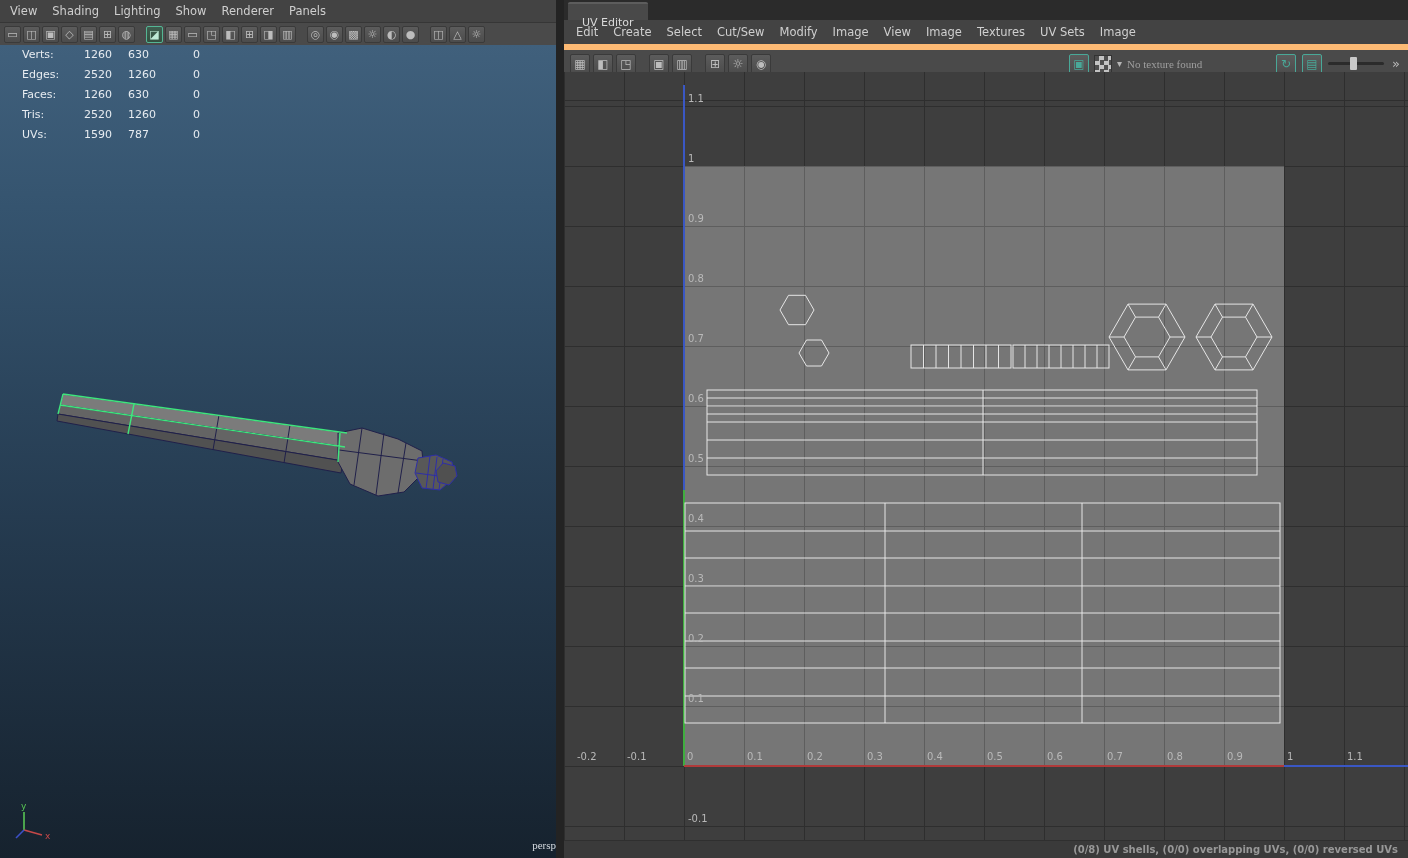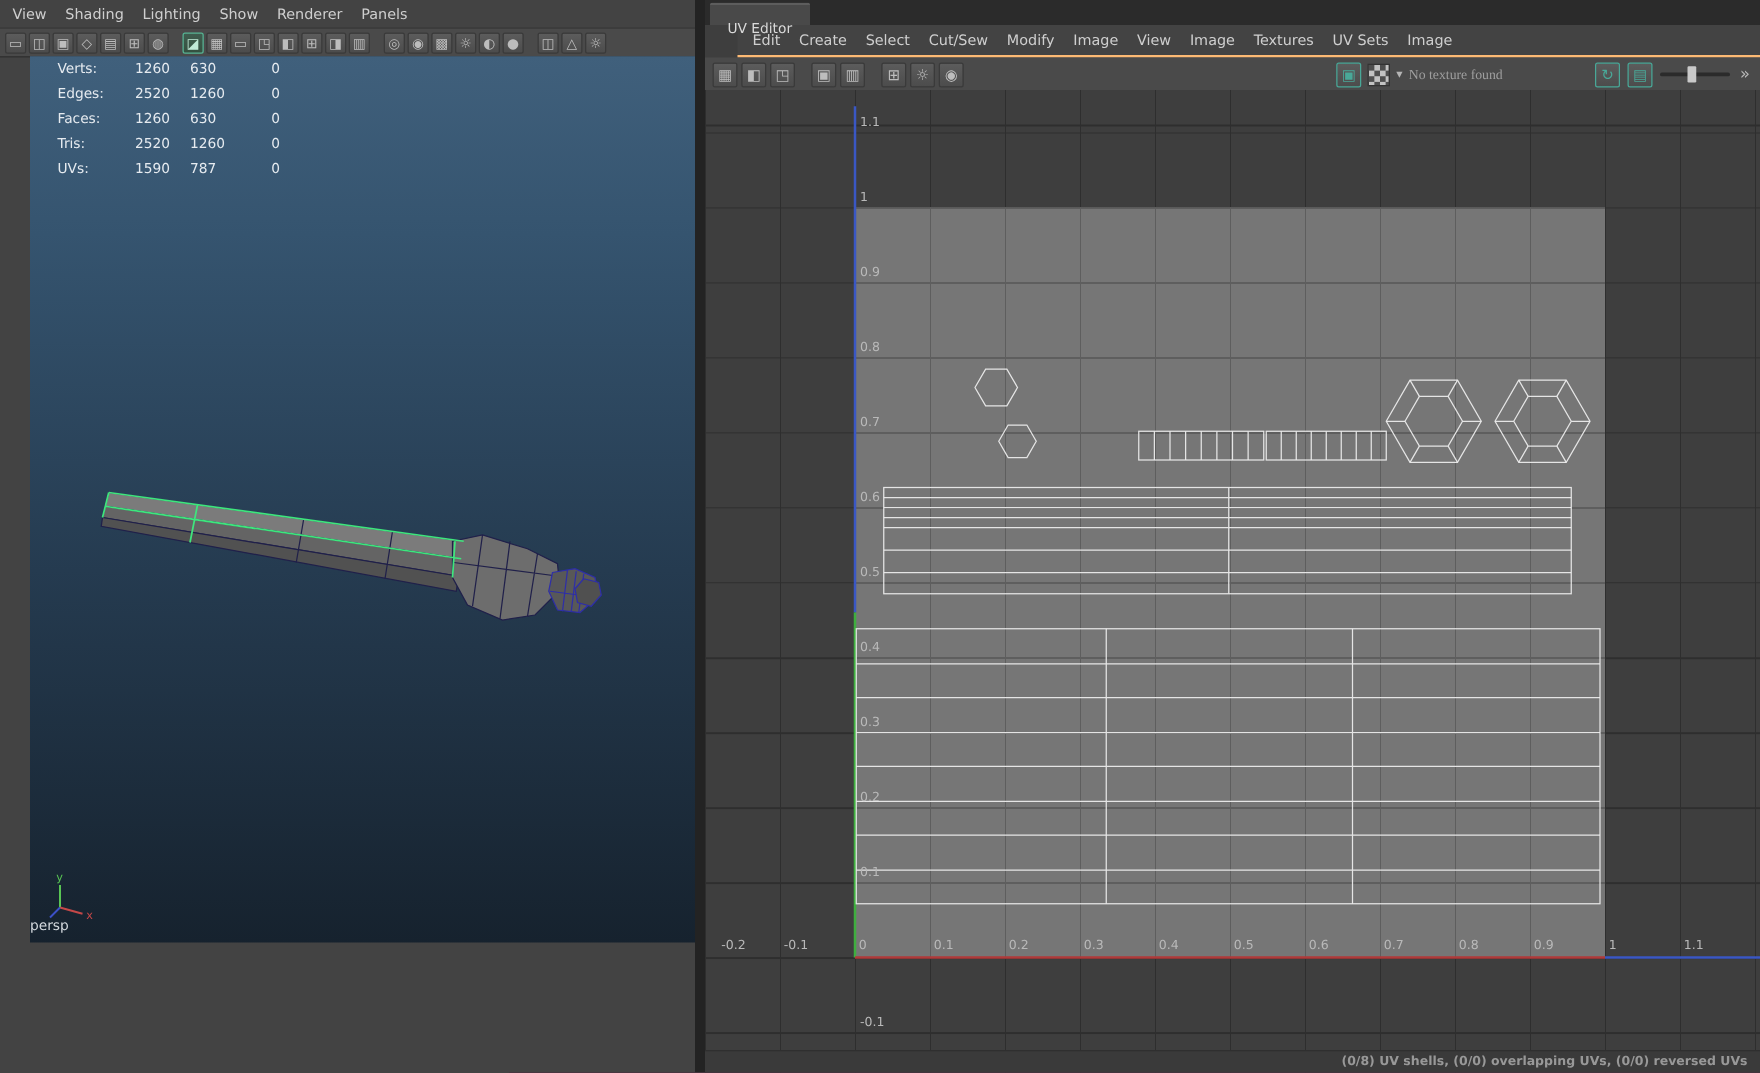--- a/index.html
+++ b/index.html
@@ -25,39 +25,39 @@
   .g-rows::before{content:"\25A4";}  .g-plus::before{content:"\229E";}
   .g-dotc::before{content:"\25CD";}  .g-pen::before{content:"\25EA";}
   .g-grid::before{content:"\25A6";}  .g-cols::before{content:"\25A5";}
   .g-corn::before{content:"\25F3";}  .g-half::before{content:"\25E7";}
   .g-halfr::before{content:"\25E8";} .g-circ::before{content:"\25C9";}
   .g-ring::before{content:"\25CE";}  .g-sun::before{content:"\263C";}
   .g-moon::before{content:"\25D0";}  .g-dot::before{content:"\25CF";}
   .g-tri::before{content:"\25B3";}   .g-shade::before{content:"\25A9";}
   .g-caret::before{content:"\25BE";} .g-refresh::before{content:"\21BB";}
 
-  .viewport{position:absolute;left:0;top:45px;width:556px;height:709px;overflow:hidden;
-            background:linear-gradient(180deg,#40607c 0%,#35546f 20%,#253b50 58%,#16222e 100%);margin-left:24px;}
+  .viewport{position:absolute;left:0;top:45px;width:556px;height:813px;overflow:hidden;
+            background:linear-gradient(180deg,#40607c 0%,#35546f 20%,#253b50 58%,#16222e 100%);}
   .hud{position:absolute;left:22px;top:0;display:grid;grid-template-columns:62px 44px 65px 68px;
        font-size:11px;line-height:20px;color:#e6ebf0;}
   .hud .hud-n{text-align:left;}
-  .camera-label{position:absolute;bottom:7px;left:0;width:100%;text-align:left;
-                font-size:11px;color:#d6dbe0;}
+  .camera-label{position:absolute;bottom:7px;left:0;width:100%;text-align:right;
+                font-size:11px;color:#d6dbe0;font-family:Liberation Serif, serif;}
   .axis-gizmo{position:absolute;left:8px;bottom:10px;width:48px;height:48px;}
   .model-svg{position:absolute;left:0;top:0;width:556px;height:813px;}
   .sel-edge{stroke:var(--c-sel-green,#3fe57d);}
   
   .divider{position:absolute;left:556px;top:0;width:8px;height:858px;background:#232323;}
   
   .right-panel{position:absolute;left:564px;top:0;width:844px;height:858px;background:#3e3e3e;}
   .uv-titlebar{height:20px;background:#2b2b2b;display:flex;align-items:flex-end;}
   .uv-tab{margin-left:4px;height:18px;box-sizing:border-box;padding:12px 14px 0;background:#494949;
           border-top:2px solid #5d5d5d;border-radius:2px 2px 0 0;font-size:11px;color:#dadada;}
-  .uv-menubar{height:24px;background:#434343;border-bottom:2px solid #fdba74;
-              display:flex;align-items:center;padding-left:12px;gap:15px;margin-left:26px;}
+  .uv-menubar{height:24px;background:#434343;border-bottom:6px solid #fdba74;
+              display:flex;align-items:center;padding-left:12px;gap:15px;}
   .uv-toolbar{height:27px;background:#4a4a4a;border-bottom:1px solid #2a2a2a;
               display:flex;align-items:center;padding:0 6px;gap:3px;}
   .texture-group{margin-left:auto;display:flex;align-items:center;gap:5px;}
   .checker-icon{width:18px;height:18px;box-sizing:border-box;border:1px solid #333;
                 background:repeating-conic-gradient(#c2c2c2 0% 25%, #4e4e4e 0% 50%);background-size:9px 9px;}
   .caret{color:#b5b5b5;font-size:10px;}
   .texture-status{width:118px;font-size:11px;color:#9f9f9f;white-space:nowrap;font-family:Liberation Serif, serif;}
   .tex-right{display:flex;align-items:center;gap:6px;margin-left:26px;}
   .dim-slider{position:relative;width:56px;height:3px;background:#2b2b2b;border-radius:2px;}
   .dim-handle{position:absolute;left:22px;top:-5px;width:7px;height:13px;background:#c9c9c9;border-radius:1px;}

